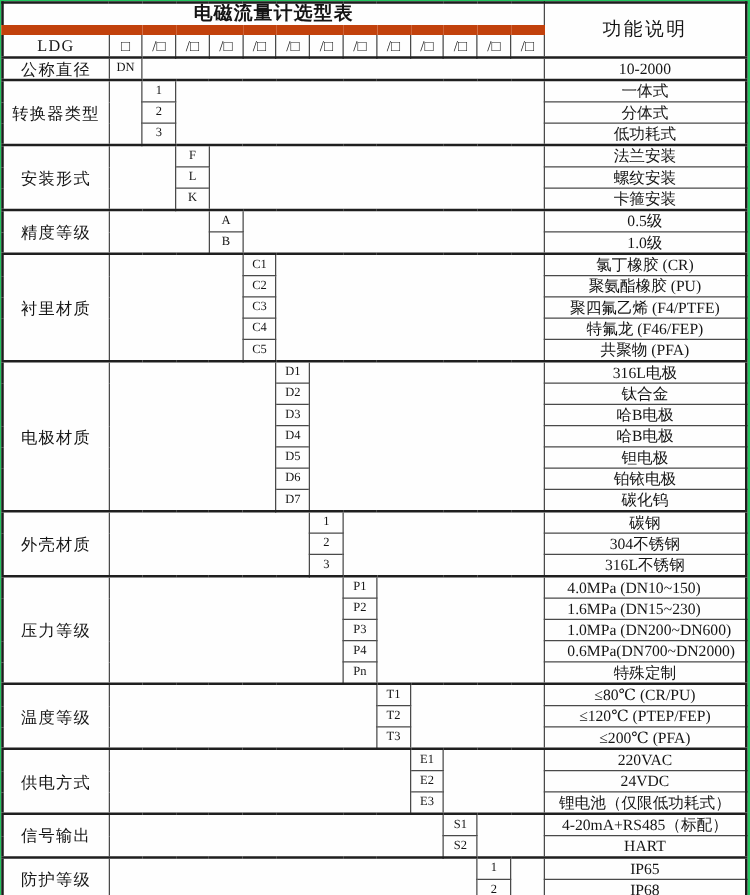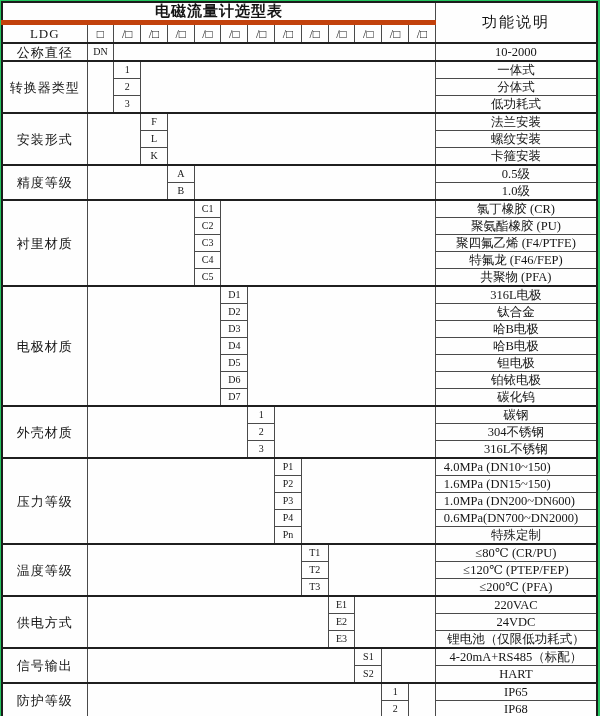--- a/index.html
+++ b/index.html
@@ -23,24 +23,24 @@
   }
   tr.r-title td{height:17px;}
   tr.r-ldg td{height:17px;}
   td.title{font-size:15px;font-weight:600;letter-spacing:1px;}
   td.fnhead{font-size:15px;font-weight:400;letter-spacing:2px;margin-left:20px;}
   td.mlabel{text-align:center;font-size:13px;letter-spacing:1px;}
   td.code{font-size:10px;font-family:"Liberation Serif","DejaVu Serif",serif;}
   td.slot{font-size:12px;}
   td.label{font-size:13px;letter-spacing:1px;margin-top:35px;}
   td.desc{font-size:12.5px;}
-  td.desc.left{text-align:left;padding-left:8px;}
+  td.desc.left{text-align:left;padding-left:18px;}
   td.spacer{background:#fefefe;}
   tr.cat-first td{border-top:2px solid #1f1f1f;}
-  tr.r-ldg td{border-top:5px solid #c2410c;}
+  tr.r-ldg td{border-top:8px solid #c2410c;}
 </style>
 </head>
 <body>
 
 <div class="page">
   <table class="sel">
     <colgroup>
       <col style="width:85px">
       <col style="width:26.8px">
         <col style="width:26.8px">
@@ -196,21 +196,21 @@
         </tr>
         <tr class="cat-first">
           <td class="label" rowspan="5">压力等级</td>
           <td class="spacer" rowspan="5" colspan="7"></td>
           <td class="code">P1</td>
           <td class="spacer" rowspan="5" colspan="5"></td>
           <td class="desc left">4.0MPa (DN10~150)</td>
         </tr>
         <tr>
           <td class="code">P2</td>
-          <td class="desc left">1.6MPa (DN15~150)</td>
+          <td class="desc left">1.6MPa (DN15~230)</td>
         </tr>
         <tr>
           <td class="code">P3</td>
           <td class="desc left">1.0MPa (DN200~DN600)</td>
         </tr>
         <tr>
           <td class="code">P4</td>
           <td class="desc left">0.6MPa(DN700~DN2000)</td>
         </tr>
         <tr>

